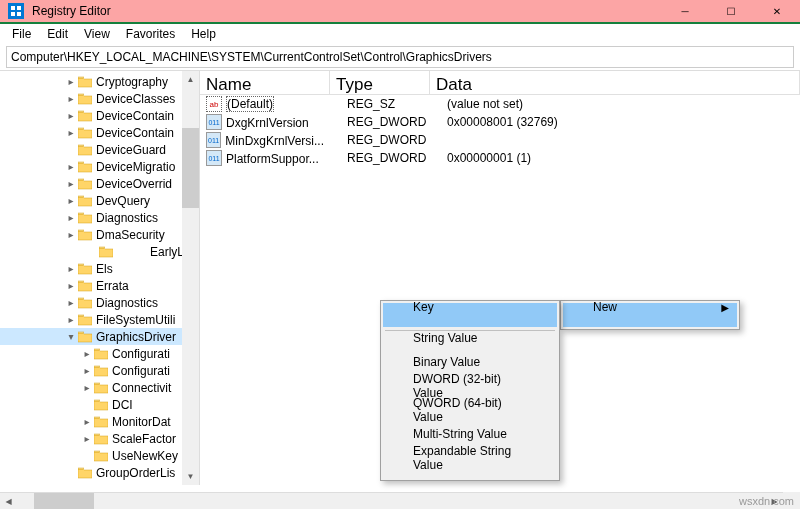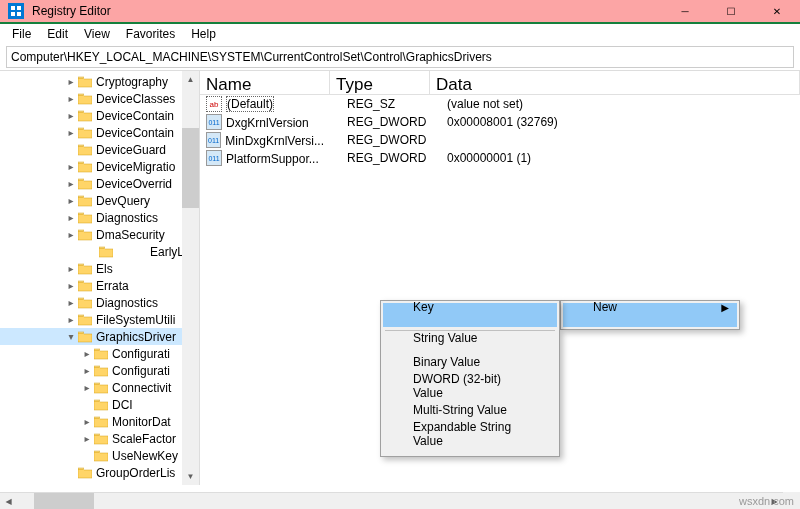--- a/index.html
+++ b/index.html
@@ -411,20 +411,23 @@
     <div class="ctx-item">
       <span>String Value</span>
     </div>
     <div class="ctx-item">
       <span>Binary Value</span>
     </div>
     <div class="ctx-item">
       <span>DWORD (32-bit) Value</span>
     </div>
     <div class="ctx-item">
+      <span>QWORD (64-bit) Value</span>
+    </div>
+    <div class="ctx-item">
       <span>Multi-String Value</span>
     </div>
     <div class="ctx-item">
       <span>Expandable String Value</span>
     </div>
   </div>
 
 <div class="hscroll">
   <div class="btn">◀</div>
   <div class="thumb"></div>

